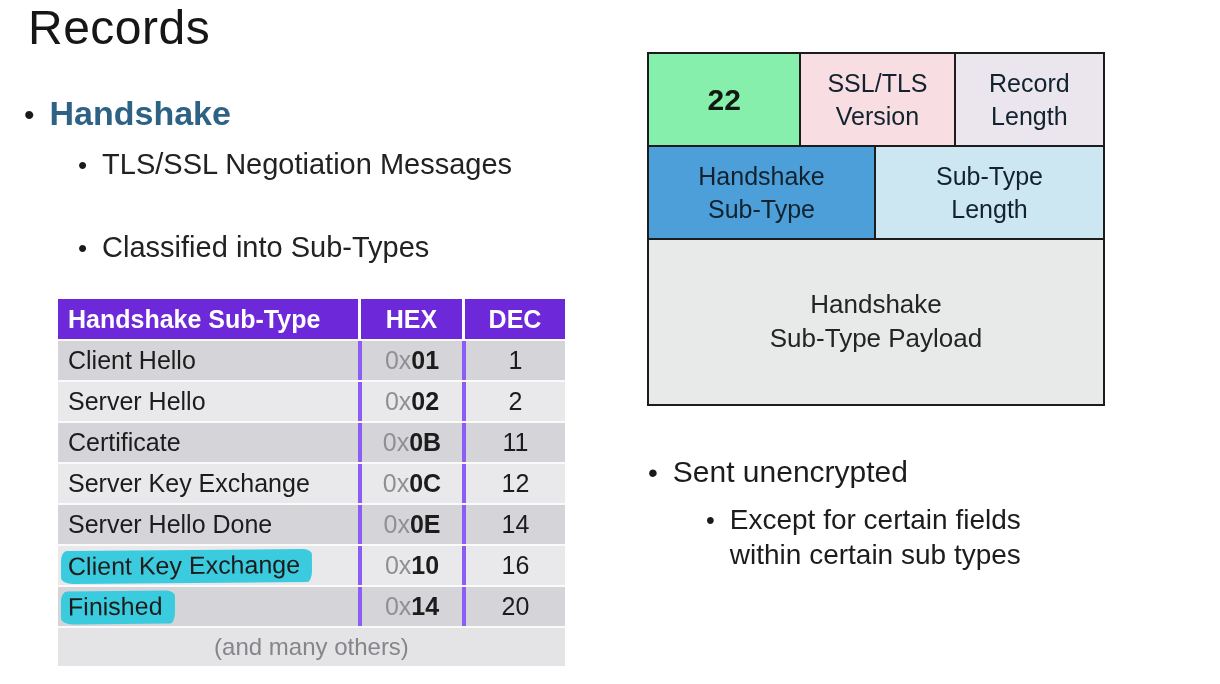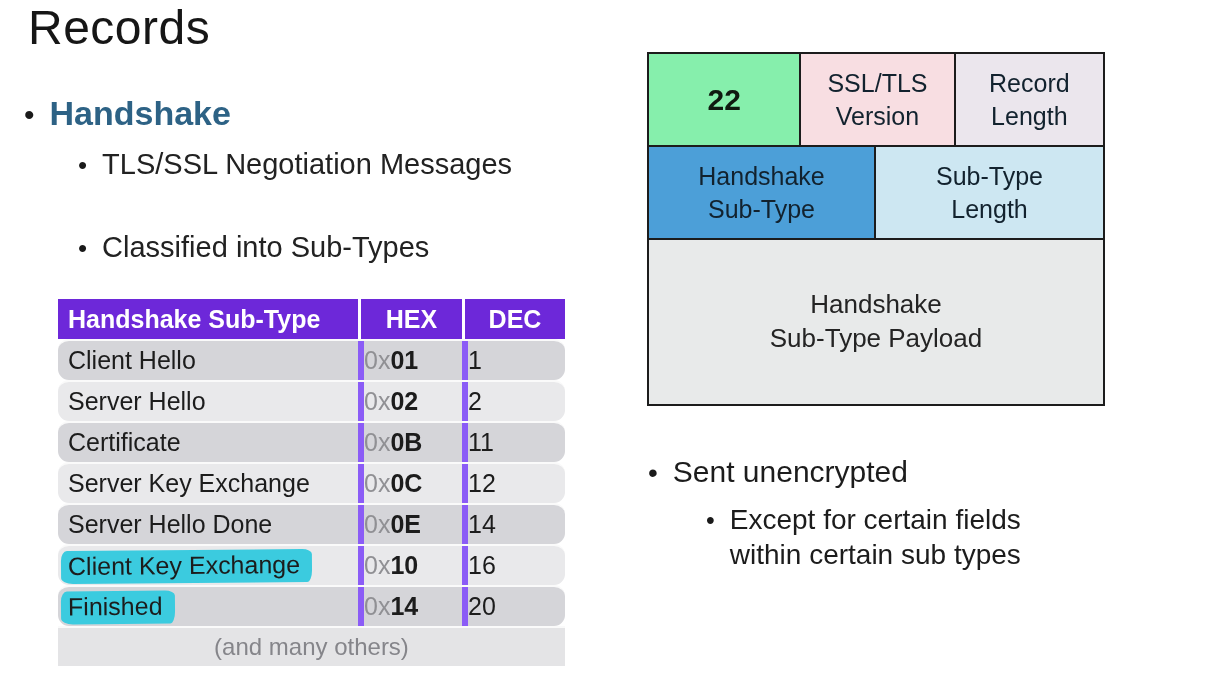--- a/index.html
+++ b/index.html
@@ -18,22 +18,22 @@
   .b-sub1{left:78px;top:148px;}
   .b-sub2{left:78px;top:231px;}
 
   
   .st{position:absolute;left:58px;top:299px;width:507px;font-size:25px;}
   .st-head{display:flex;height:40px;background:#6d28d9;color:#fff;font-weight:bold;align-items:center;}
   .col-name{width:300px;box-sizing:border-box;padding-left:10px;}
   .col-hex{width:104px;text-align:center;box-sizing:border-box;}
   .col-dec{width:103px;text-align:center;box-sizing:border-box;}
   .st-head .col-hex,.st-head .col-dec{border-left:3px solid #ffffff;height:100%;display:flex;align-items:center;justify-content:center;}
-  .st-row{display:flex;height:39px;align-items:center;border-top:2px solid #fafafa;box-sizing:content-box;border-radius:11px;}
-  .st-row .col-hex,.st-row .col-dec{border-left:6px solid #8b5cf6;height:100%;display:flex;align-items:center;justify-content:flex-start;}
+  .st-row{display:flex;height:39px;align-items:center;border-top:2px solid #fafafa;box-sizing:content-box;}
+  .st-row .col-hex,.st-row .col-dec{border-left:4px solid #8b5cf6;height:100%;display:flex;align-items:center;justify-content:center;}
   .row-dark{background:#d5d5d9;}
   .row-light{background:#e9e9eb;}
   .hex-prefix{color:#909094;}
   .hex-val{font-weight:bold;color:#1c1c1c;}
   .st-footer{height:38px;background:#e4e4e6;border-top:2px solid #fafafa;display:flex;align-items:center;justify-content:center;
              color:#85858a;font-size:24px;}
   .marker{display:inline-block;background:#3bcbdf;padding:1px 12px 3px 7px;margin:-1px 0 -3px -7px;
           border-radius:6px 10px 5px 12px / 10px 5px 12px 6px;transform:rotate(-.5deg);}
 
   

